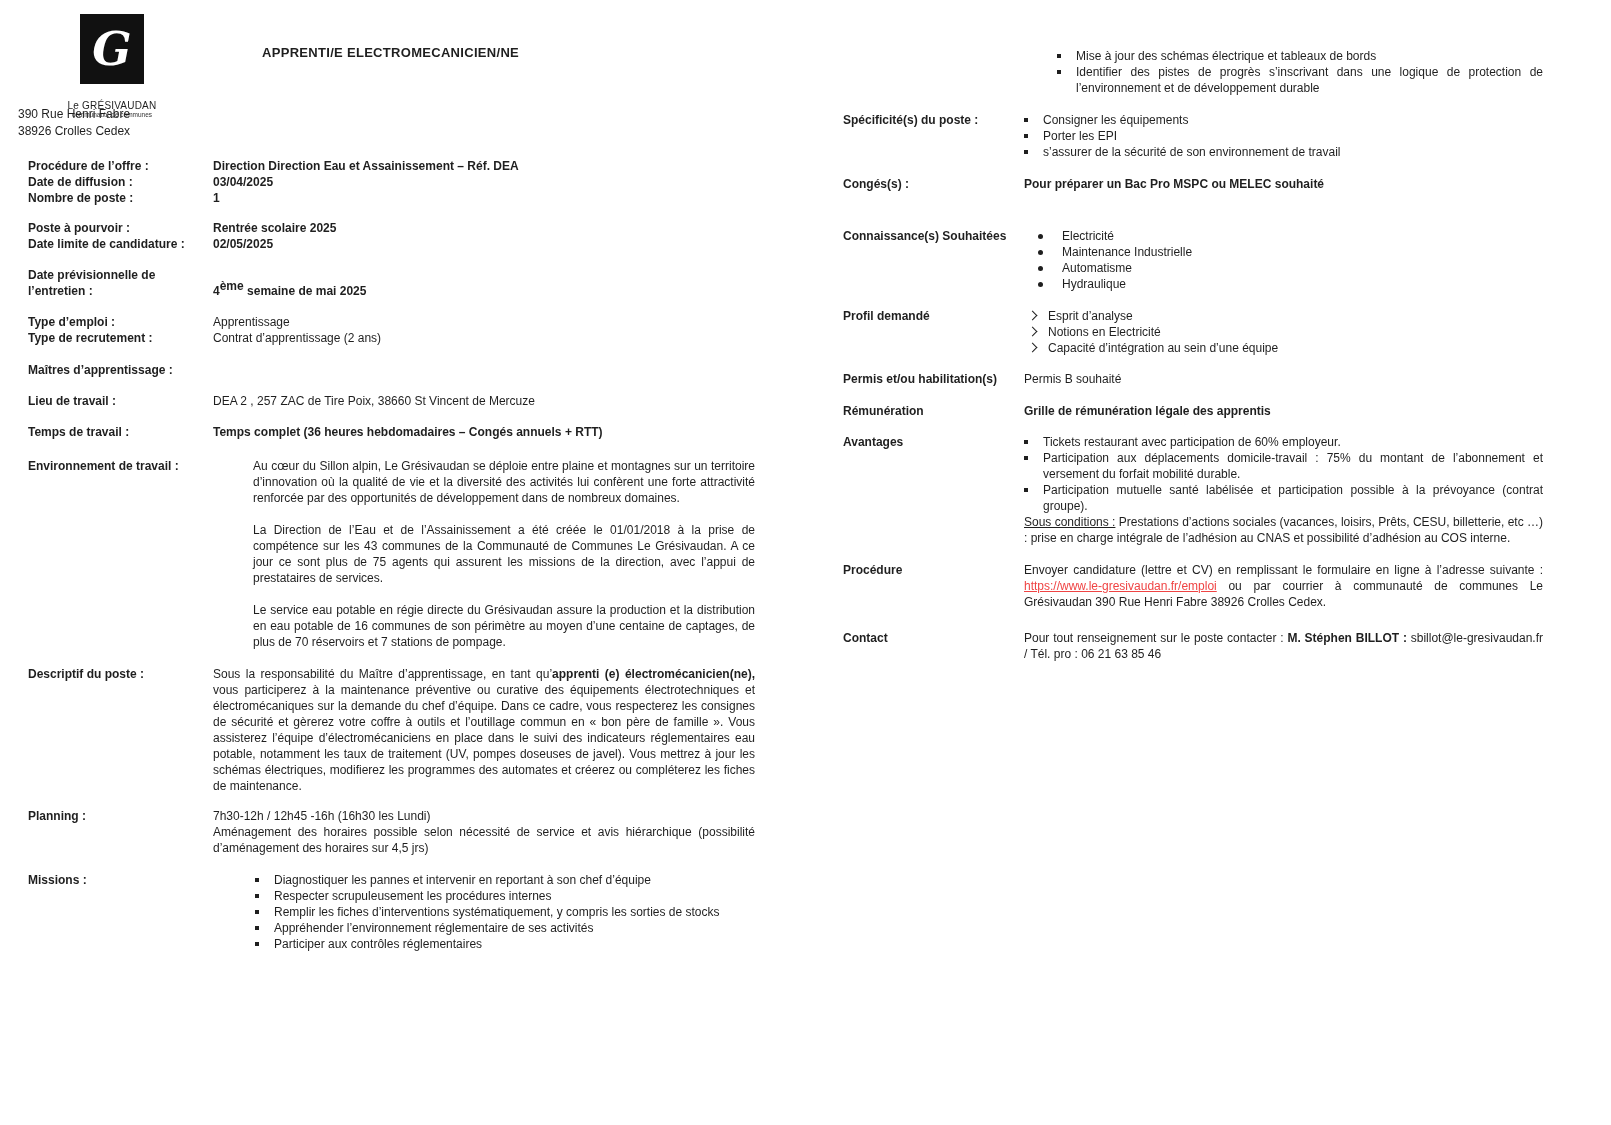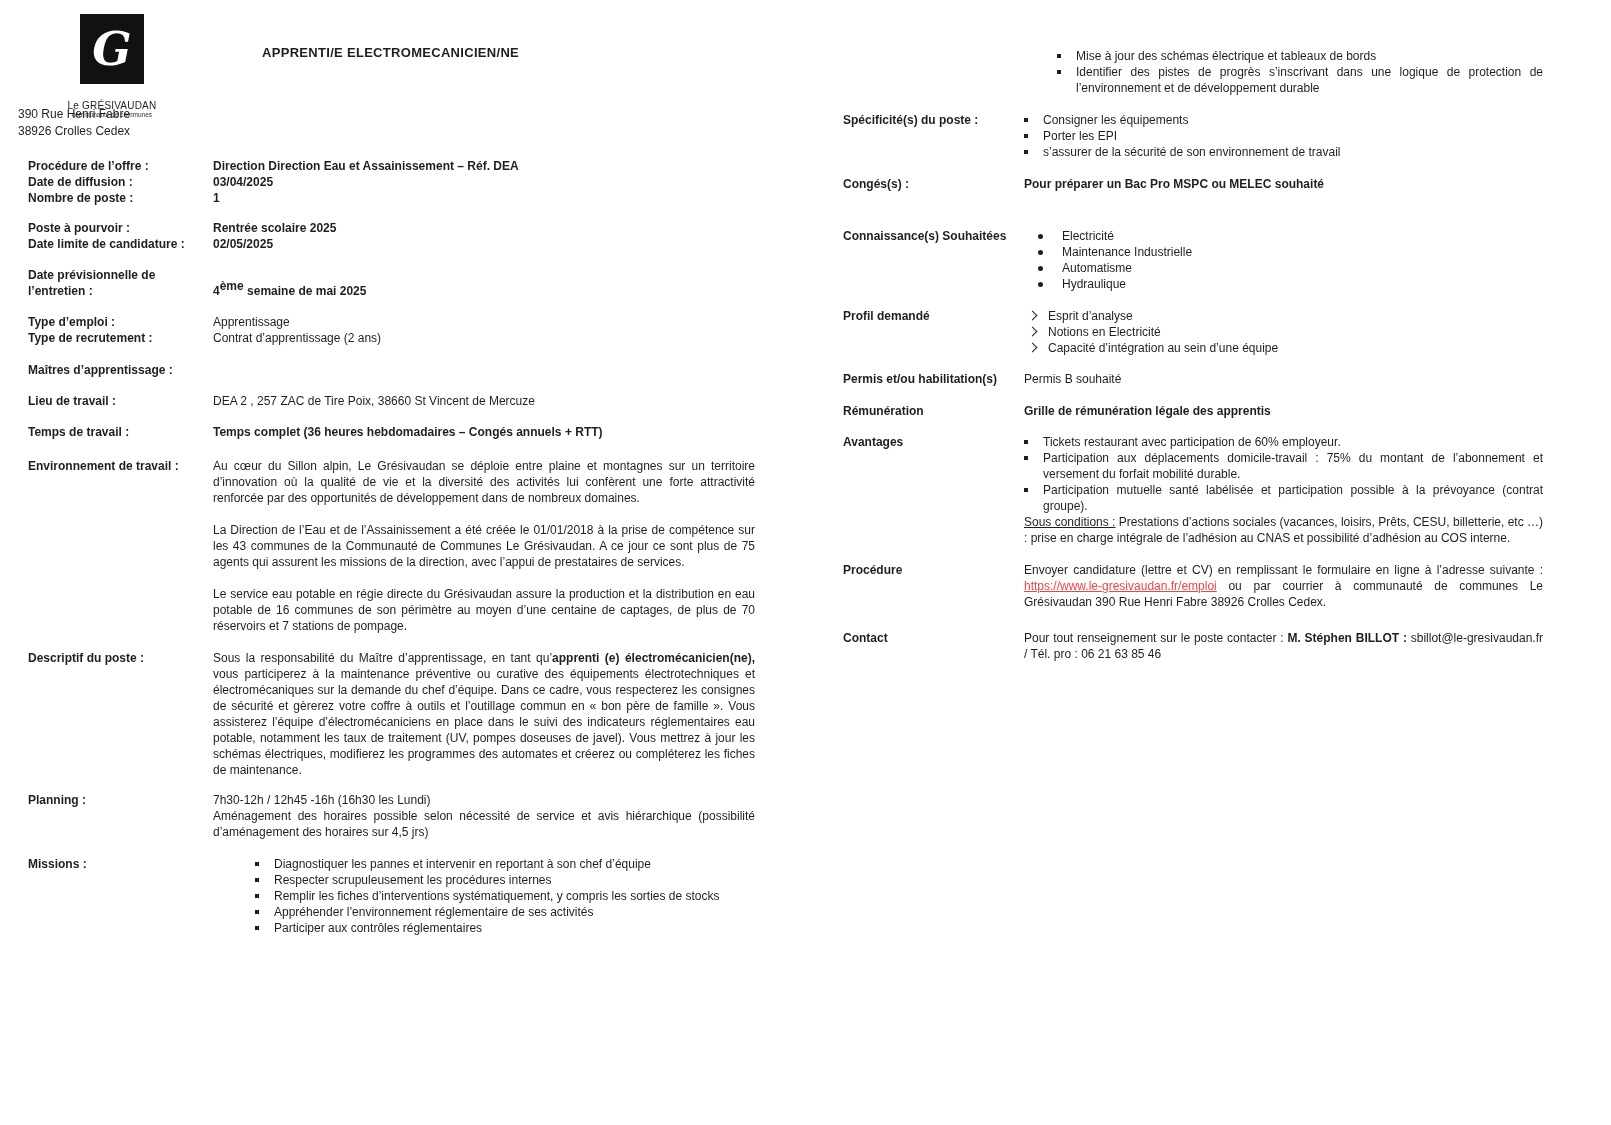--- a/index.html
+++ b/index.html
@@ -26,21 +26,21 @@
 
   
   .col{position:absolute;}
   .col-left{left:28px;top:158px;width:727px;}
   .col-right{left:843px;top:44px;width:700px;}
   .row{display:grid;}
   .col-left  .row{grid-template-columns:185px 1fr;}
   .col-right .row{grid-template-columns:181px 1fr;}
   .lab{font-weight:bold;padding-right:6px;}
   .mt14{margin-top:14px;} .mt15{margin-top:15px;} .mt16{margin-top:16px;}
-  .mt18{margin-top:18px;} .mt20{margin-top:20px;} .mt36{margin-top:36px;}
+  .mt18{margin-top:18px;gap:40px;} .mt20{margin-top:20px;} .mt36{margin-top:36px;}
   .para + .para{margin-top:16px;}
   .pad-line{padding-top:16px;}
   sup{font-size:12px;line-height:0;}
 
   
   .b-row{display:flex;}
   .b-cell{flex:0 0 19px;display:flex;justify-content:flex-start;}
   .b-text{flex:1;}
   .sq{width:4px;height:4px;background:#1f1f1f;margin-top:6px;}
   .dot{width:5px;height:5px;border-radius:50%;background:#1f1f1f;margin-top:6px;}

